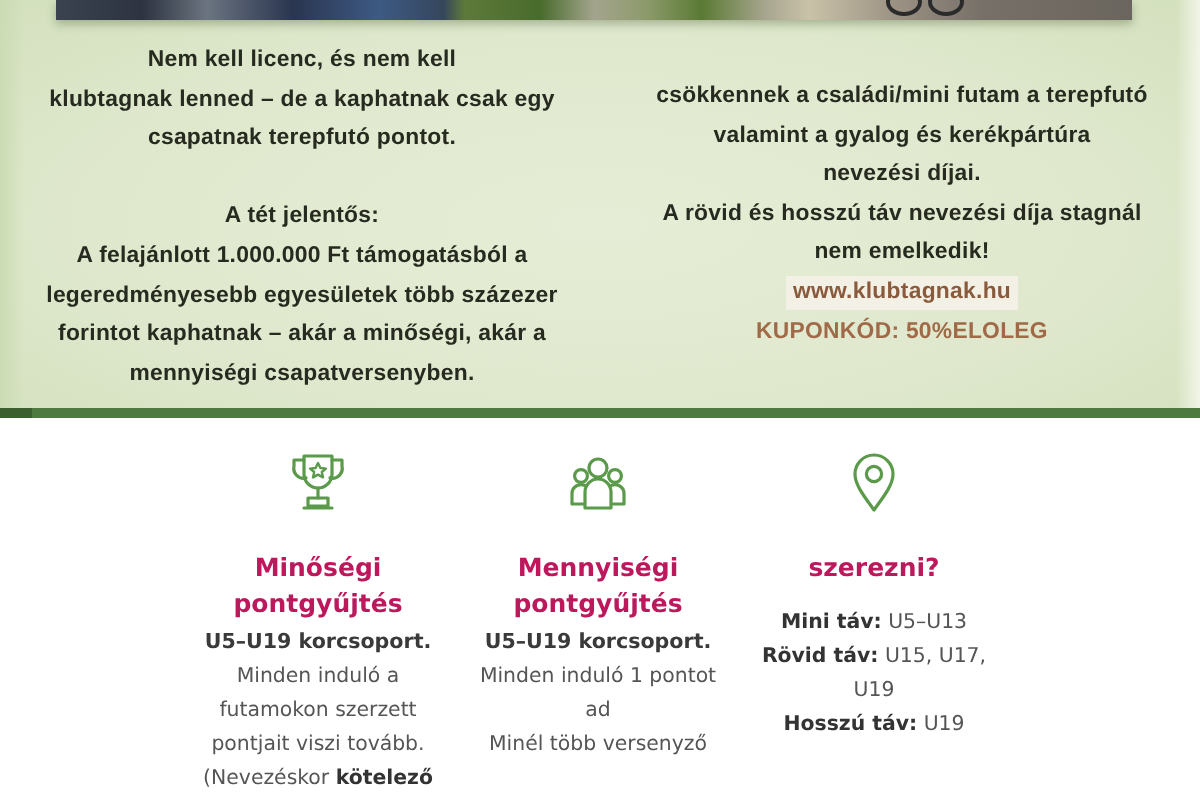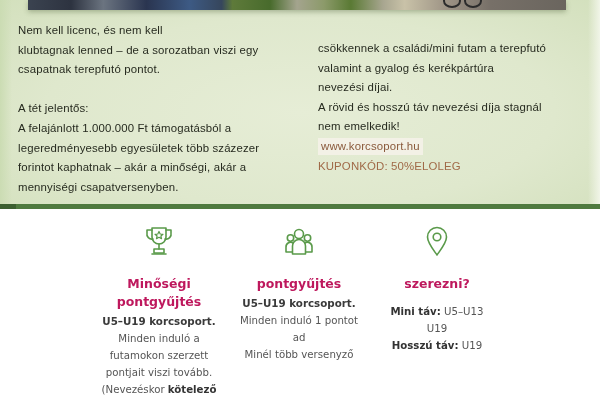--- a/index.html
+++ b/index.html
@@ -30,22 +30,22 @@
         #5e7a3a 38%, #486b2c 45%, #a4a48e 50%, #8c9a6a 55%, #5a7a34 60%, #a8a690 66%,
         #c9c2a8 70%, #9c9284 78%, #777068 86%, #6a655e 100%);
       box-shadow: 0 2px 5px rgba(60,80,40,0.35);
     }
     .wheel {
       position: absolute; top: -6px; width: 18px; height: 14px;
       border: 2px solid #2b2b2b; border-radius: 50%;
     }
 
     .col-text {
-      position: absolute; text-align: left;
-      color: #262a1f; font-weight: normal; font-size: 11.4px; line-height: 19.6px;
+      position: absolute; text-align: center;
+      color: #262a1f; font-weight: bold; font-size: 11.4px; line-height: 19.6px;
       letter-spacing: 0.15px;
     }
     .col-left { left: 18px; top: 21px; width: 266px; }
     .col-right { left: 318px; top: 39px; width: 266px; }
     .gap-line { height: 19.6px; }
 
     .url {
       display: inline-block; background: #f3f1e6; color: #8a5a3c;
       padding: 0 3px; line-height: 17px; margin-top: 1px;
     }
@@ -84,37 +84,37 @@
 <div class="page">
 
   <section class="upper">
     <div class="photo-strip">
       <span class="wheel" style="left:415px"></span>
       <span class="wheel" style="left:436px"></span>
     </div>
 
     <div class="col-text col-left">
       <div>Nem kell licenc, és nem kell</div>
-      <div>klubtagnak lenned – de a sorozatban viszi egy</div>
+      <div>klubtagnak lenned – de a kaphatnak csak egy</div>
       <div>csapatnak terepfutó pontot.</div>
       <div class="gap-line"></div>
       <div>A tét jelentős:</div>
       <div>A felajánlott 1.000.000 Ft támogatásból a</div>
       <div>legeredményesebb egyesületek több százezer</div>
       <div>forintot kaphatnak – akár a minőségi, akár a</div>
       <div>mennyiségi csapatversenyben.</div>
     </div>
 
     <div class="col-text col-right">
       <div>csökkennek a családi/mini futam  a terepfutó</div>
       <div>valamint a gyalog és kerékpártúra</div>
       <div>nevezési díjai.</div>
       <div>A rövid és hosszú táv nevezési díja stagnál</div>
       <div>nem emelkedik!</div>
-      <div><span class="url">www.korcsoport.hu</span></div>
+      <div><span class="url">www.klubtagnak.hu</span></div>
       <div class="coupon">KUPONKÓD: 50%ELOLEG</div>
     </div>
   </section>
 
   <div class="divider"></div>
   <div class="divider-dark"></div>
 
   <div class="feature f1">
     <svg class="f-icon" viewBox="0 0 30 32" fill="none" stroke="#5a9a4a" stroke-width="1.6" stroke-linejoin="round" stroke-linecap="round">
       <path d="M8 3 H22 V12 A7 7 0 0 1 8 12 Z"></path>
@@ -141,38 +141,40 @@
   <div class="feature f2">
     <svg class="f-icon" viewBox="0 0 30 32" fill="none" stroke="#5a9a4a" stroke-width="1.6" stroke-linejoin="round">
       <circle cx="15" cy="9" r="4.5"></circle>
       <circle cx="6.5" cy="13" r="3.2"></circle>
       <circle cx="23.5" cy="13" r="3.2"></circle>
       <path d="M8.5 29 V21 A6.5 6.5 0 0 1 21.5 21 V29 Z"></path>
       <path d="M8.5 27 H2 V22 A4.5 4.5 0 0 1 9.5 18.5"></path>
       <path d="M21.5 27 H28 V22 A4.5 4.5 0 0 0 20.5 18.5"></path>
     </svg>
     <div class="f-title">
+      <div>Mennyiségi</div>
       <div>pontgyűjtés</div>
     </div>
     <div class="f-sub">U5–U19 korcsoport.</div>
     <div class="f-body">
       <div>Minden induló 1 pontot ad</div>
       <div>Minél több versenyző</div>
 
     </div>
   </div>
 
   <div class="feature f3">
     <svg class="f-icon" viewBox="0 0 30 32" fill="none" stroke="#5a9a4a" stroke-width="1.6" stroke-linejoin="round">
       <path d="M15 30 C10 23 5.5 17.5 5.5 12 A9.5 9.5 0 0 1 24.5 12 C24.5 17.5 20 23 15 30 Z"></path>
       <circle cx="15" cy="12" r="3.8"></circle>
     </svg>
     <div class="f-title">
       <div>szerezni?</div>
     </div>
     <div class="f-body">
       <div><b>Mini táv:</b><span> U5–U13</span></div>
+      <div><b>Rövid táv:</b><span> U15, U17,</span></div>
       <div><b></b><span>U19</span></div>
       <div><b>Hosszú táv:</b><span> U19</span></div>
     </div>
   </div>
 
 </div>
 
 </body></html>

